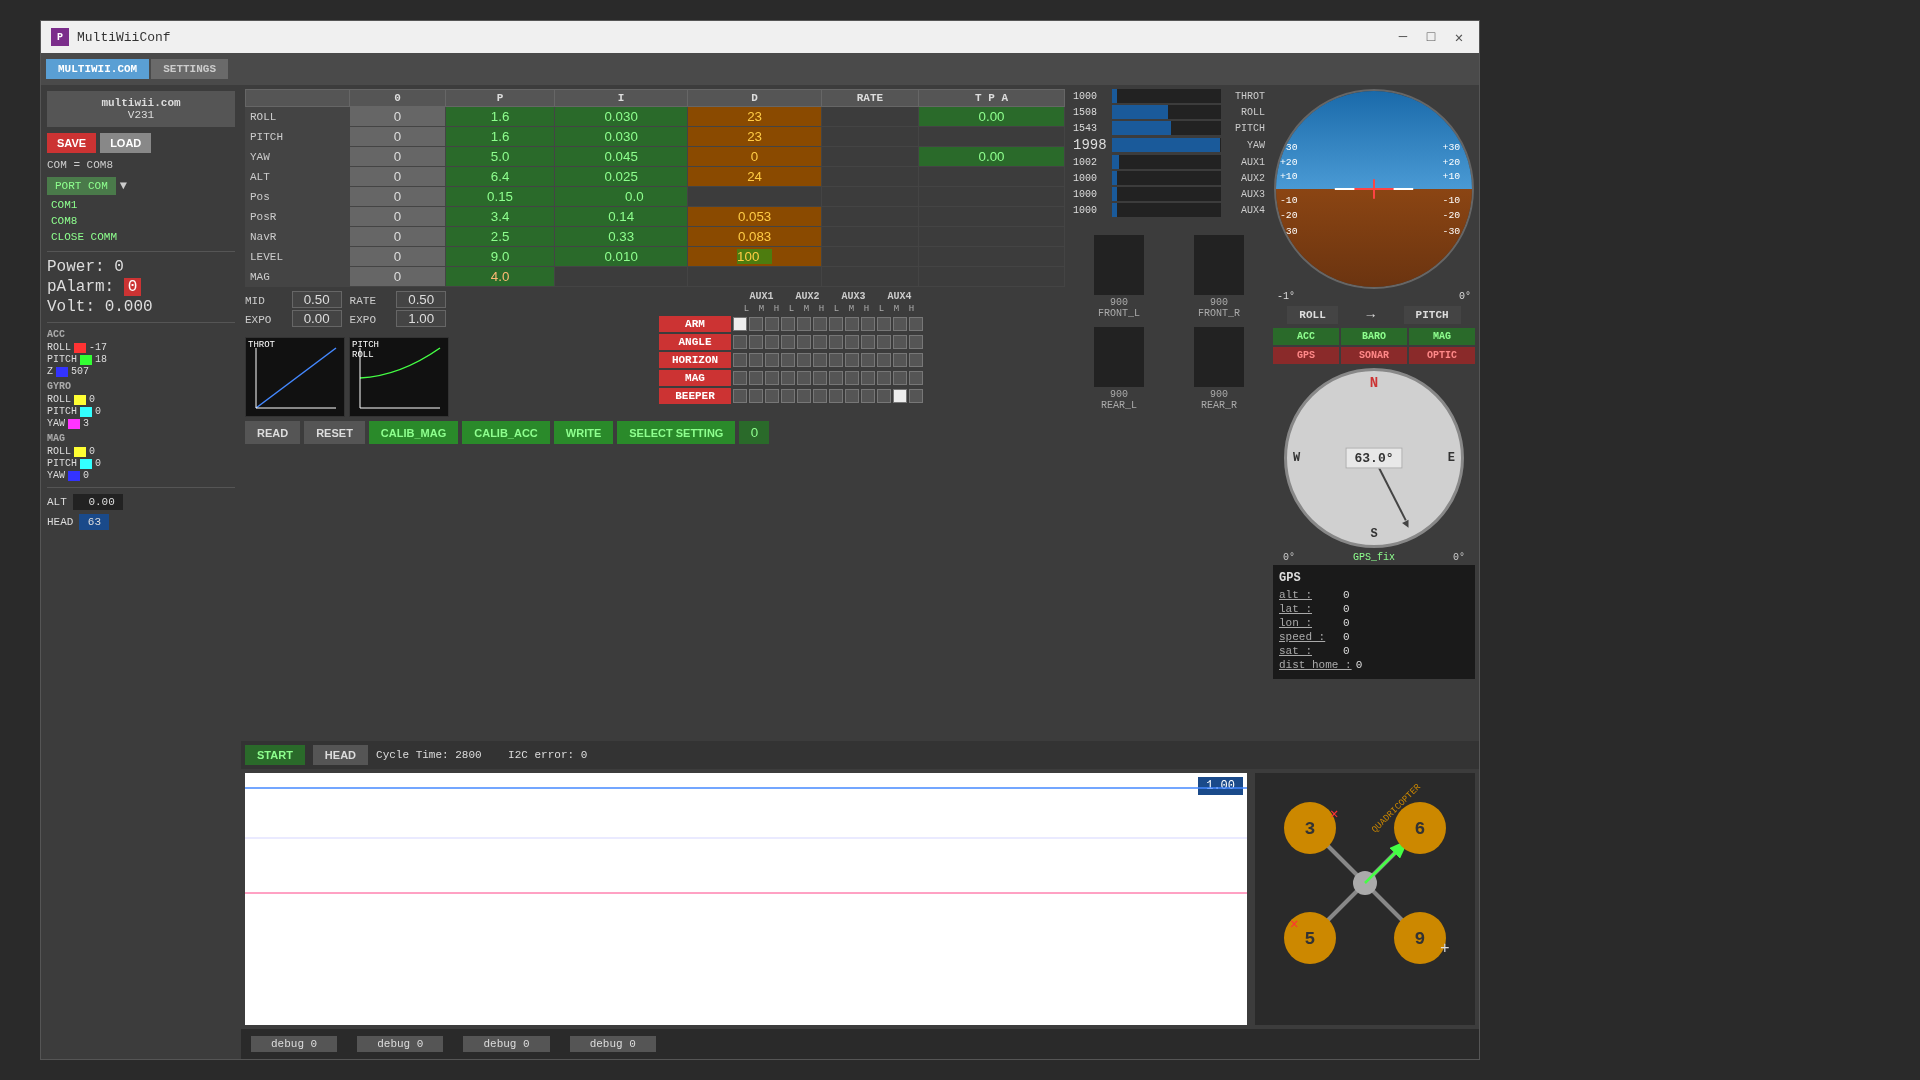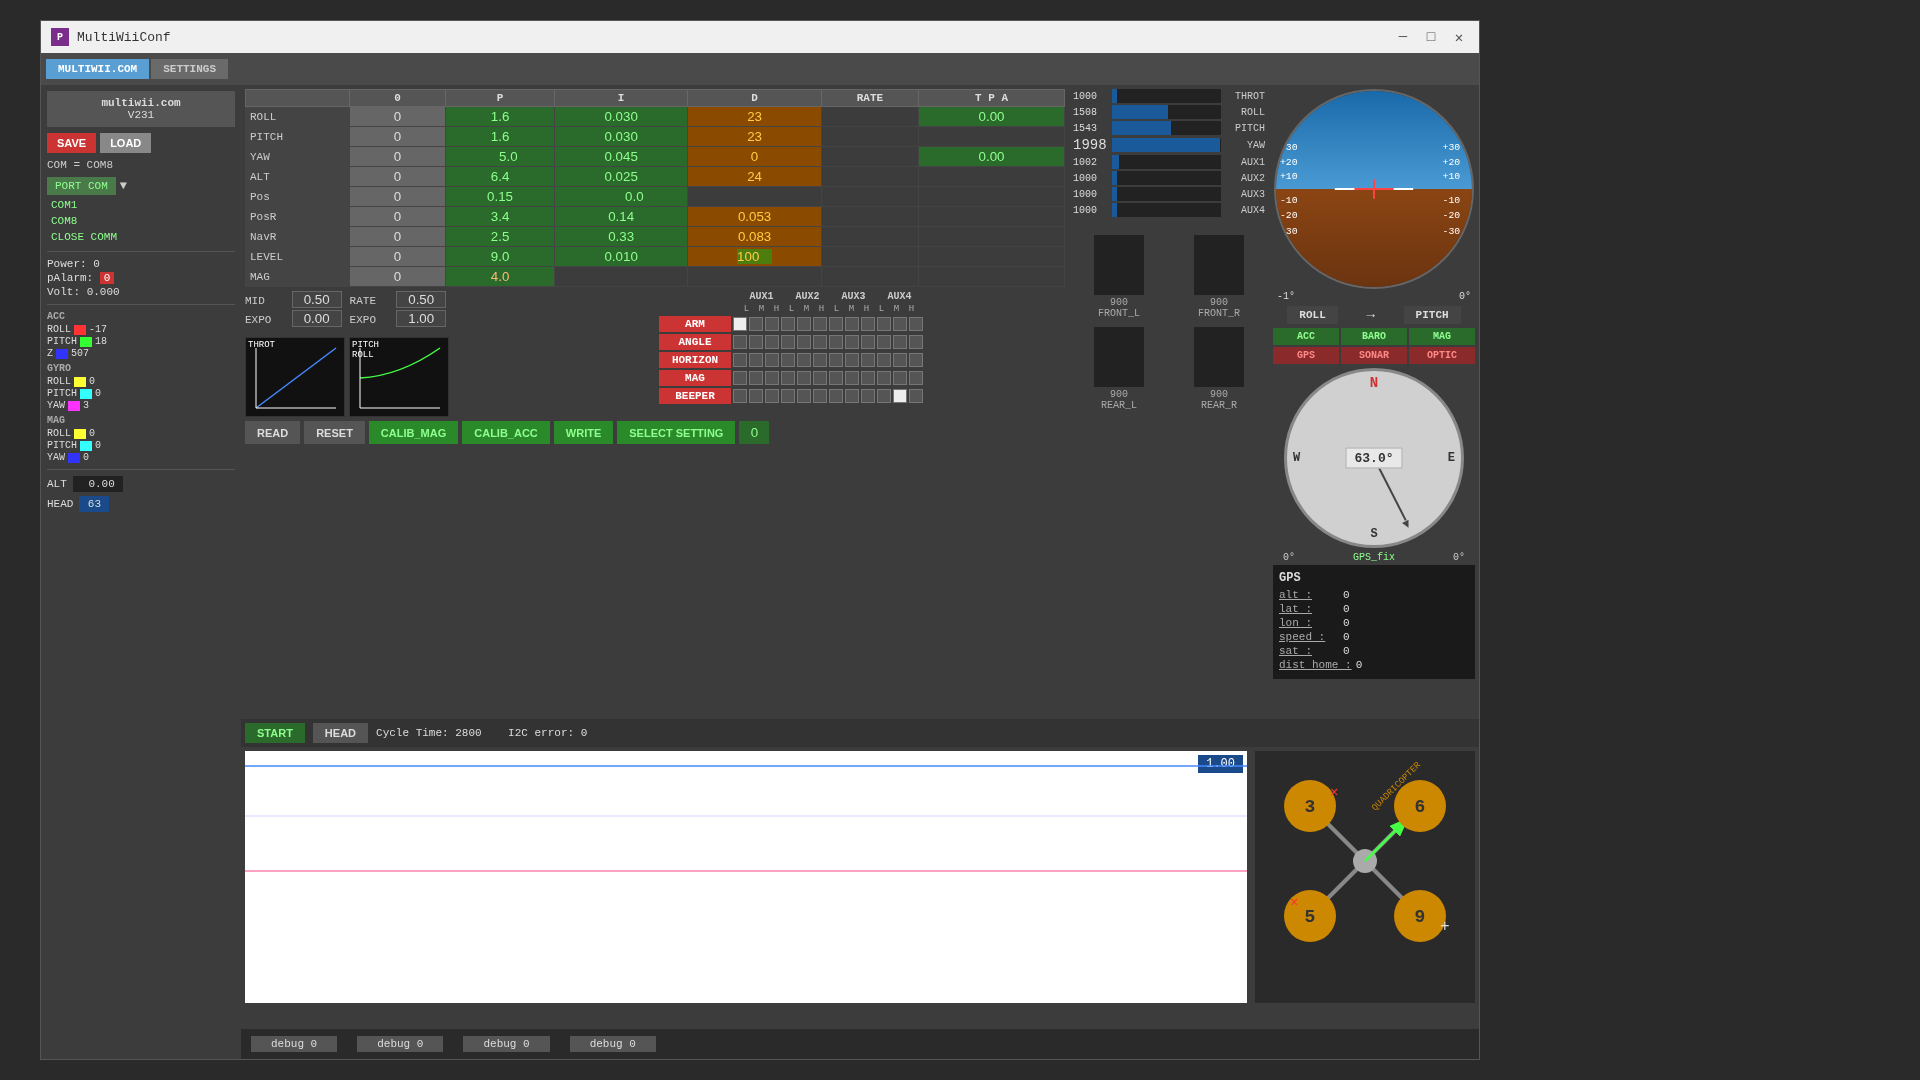--- a/index.html
+++ b/index.html
@@ -21,21 +21,21 @@
     .save-load-row { display: flex; gap: 4px; margin-bottom: 6px; }
     .btn-save { background: #cc3333; color: white; padding: 4px 10px; font-size: 11px; font-weight: bold; cursor: pointer; border: none; }
     .btn-load { background: #888; color: white; padding: 4px 10px; font-size: 11px; font-weight: bold; cursor: pointer; border: none; }
     .com-label { font-size: 11px; margin-bottom: 6px; color: #ccc; }
     .port-com-row { display: flex; align-items: center; gap: 4px; margin-bottom: 2px; }
     .port-com-btn { background: #4a7a4a; color: #8eff8e; padding: 3px 8px; font-size: 11px; cursor: pointer; }
     .port-arrow { color: #ccc; font-size: 12px; }
     .com-item { color: #8eff8e; padding: 2px 4px; font-size: 11px; cursor: pointer; }
     .close-comm { color: #8eff8e; padding: 2px 4px; font-size: 11px; cursor: pointer; }
     .divider-h { border-top: 1px solid #555; margin: 6px 0; }
-    .power-info { font-size: 11px; margin-bottom: 2px; }
+    .power-info { font-size: 16px; margin-bottom: 2px; }
     .power-info span.red { color: #ff4444; }
     .sensor-section { margin-top: 4px; }
     .sensor-header { font-size: 10px; color: #aaa; font-weight: bold; margin-bottom: 2px; }
     .sensor-row { display: flex; align-items: center; gap: 3px; font-size: 10px; margin-bottom: 1px; }
     .color-box { width: 12px; height: 10px; flex-shrink: 0; }
     .red-box { background: #ff3333; }
     .green-box { background: #33ff33; }
     .blue-box { background: #3333ff; }
     .yellow-box { background: #ffff33; }
     .cyan-box { background: #33ffff; }
@@ -81,21 +81,21 @@
     .compass-w { position: absolute; left: 6px; top: 50%; transform: translateY(-50%); color: #333; font-weight: bold; font-size: 12px; }
     .compass-arrow { position: absolute; top: 50%; left: 50%; width: 70px; height: 2px; background: #444; transform-origin: left center; transform: translateY(-50%) rotate(63deg); }
     .compass-arrow::after { content: '▶'; position: absolute; right: -8px; top: -6px; color: #444; font-size: 12px; }
     .compass-value { position: absolute; top: 50%; left: 50%; transform: translate(-50%, -50%); background: #e8e8e8; padding: 2px 8px; font-size: 13px; font-weight: bold; color: #333; border: 1px solid #aaa; }
     .compass-degree { display: flex; justify-content: space-between; padding: 0 10px; font-size: 10px; color: #ccc; }
     .gps-panel { background: #1a1a1a; padding: 6px; font-size: 11px; margin-top: 2px; }
     .gps-title { font-weight: bold; color: #ddd; font-size: 12px; margin-bottom: 4px; }
     .gps-row { display: flex; gap: 4px; margin-bottom: 2px; }
     .gps-label { color: #aaa; min-width: 60px; text-decoration: underline; }
     .gps-val { color: #ddd; }
-    .bottom-strip { background: #2a2a2a; height: 30px; display: flex; align-items: center; padding: 0 10px; gap: 20px; margin-top: 22px; }
+    .bottom-strip { background: #2a2a2a; height: 30px; display: flex; align-items: center; padding: 0 10px; gap: 20px; }
     .debug-tab { background: #555; padding: 2px 20px; color: #ddd; font-size: 11px; }
     .start-stop-row { display: flex; align-items: center; gap: 8px; padding: 4px; background: #333; }
     .btn-start { background: #2a6a2a; color: #8eff8e; padding: 4px 12px; font-size: 11px; font-weight: bold; cursor: pointer; border: none; }
     .btn-stop { background: #555; color: #ddd; padding: 4px 12px; font-size: 11px; font-weight: bold; cursor: pointer; border: none; }
     .cycle-info { color: #ddd; font-size: 11px; }
     .bottom-graph-area { display: flex; height: 260px; }
     .main-graph { flex: 1; background: white; margin: 4px; position: relative; }
     .quadcopter-area { width: 220px; background: #2a2a2a; margin: 4px; position: relative; }
     .horizon-lines-overlay { position: absolute; top: 0; left: 0; right: 0; bottom: 0; }
     svg.horizon-lines { width: 100%; height: 100%; }
@@ -254,21 +254,21 @@
                 <td class="val-gray"><input type="text" style="width: 30px; background: rgb(102, 102, 102); border: none; color: rgb(221, 221, 221); text-align: center;" value="0"></td>
                 <td class="val-green"><input type="text" style="width: 35px; background: rgb(42, 106, 42); border: none; color: rgb(142, 255, 142); text-align: center;" value="1.6"></td>
                 <td class="val-green"><input type="text" style="width: 45px; background: rgb(42, 106, 42); border: none; color: rgb(142, 255, 142); text-align: center;" value="0.030"></td>
                 <td class="val-orange"><input type="text" style="width: 35px; background: rgb(138, 74, 0); border: none; color: rgb(255, 204, 68); text-align: center;" value="23"></td>
                 <td></td>
                 <td colspan="3"></td>
               </tr>
               <tr>
                 <td class="row-label">YAW</td>
                 <td class="val-gray"><input type="text" style="width: 30px; background: rgb(102, 102, 102); border: none; color: rgb(221, 221, 221); text-align: center;" value="0"></td>
-                <td class="val-green"><input type="text" style="width: 35px; background: rgb(42, 106, 42); border: none; color: rgb(142, 255, 142); text-align: right;" value="5.0"></td>
+                <td class="val-green"><input type="text" style="width: 35px; background: rgb(42, 106, 42); border: none; color: rgb(142, 255, 142); text-align: center;" value="5.0"></td>
                 <td class="val-green"><input type="text" style="width: 45px; background: rgb(42, 106, 42); border: none; color: rgb(142, 255, 142); text-align: center;" value="0.045"></td>
                 <td class="val-orange"><input type="text" style="width: 35px; background: rgb(138, 74, 0); border: none; color: rgb(255, 204, 68); text-align: center;" value="0"></td>
                 <td></td>
                 <td class="val-green" colspan="3"><input type="text" style="width: 50px; background: rgb(42, 106, 42); border: none; color: rgb(142, 255, 142); text-align: center;" value="0.00"></td>
               </tr>
               <tr>
                 <td class="row-label">ALT</td>
                 <td class="val-gray"><input type="text" style="width: 30px; background: rgb(102, 102, 102); border: none; color: rgb(221, 221, 221); text-align: center;" value="0"></td>
                 <td class="val-green"><input type="text" style="width: 35px; background: rgb(42, 106, 42); border: none; color: rgb(142, 255, 142); text-align: center;" value="6.4"></td>
                 <td class="val-green"><input type="text" style="width: 45px; background: rgb(42, 106, 42); border: none; color: rgb(142, 255, 142); text-align: center;" value="0.025"></td>

